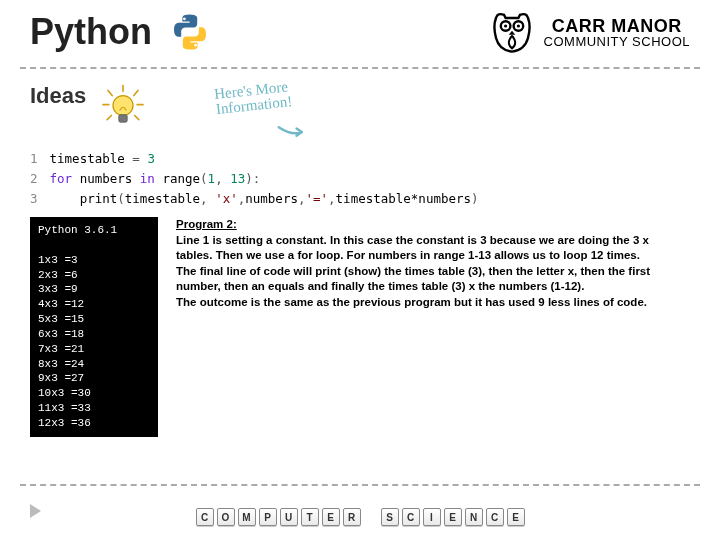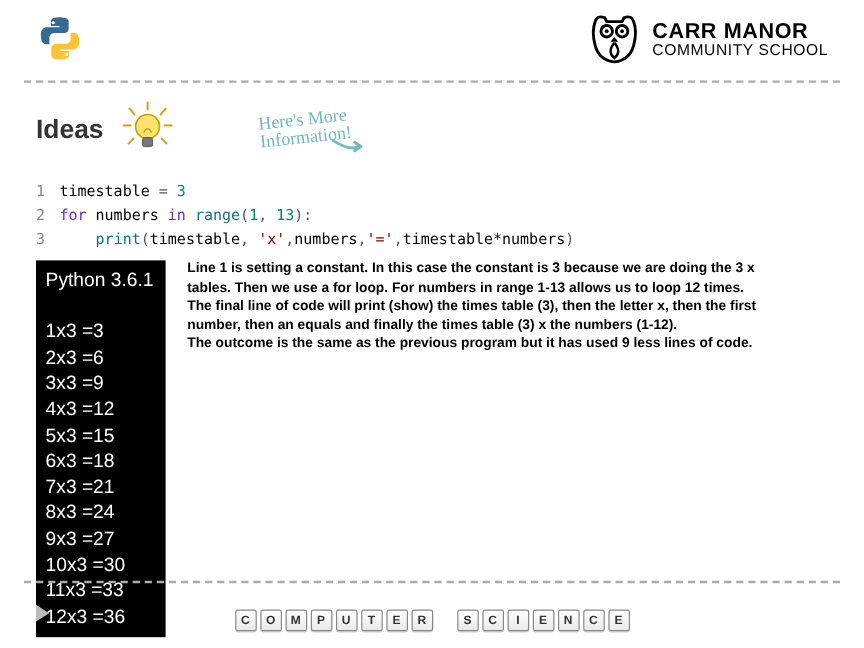--- a/index.html
+++ b/index.html
@@ -23,33 +23,33 @@
     color: #222;
     display: flex;
     align-items: center;
     gap: 18px;
   }
   .python-logo { width: 40px; height: 40px; }
   .school-logo {
     display: flex;
     align-items: center;
     gap: 8px;
+    text-align: center;
   }
   .owl { width: 48px; height: 44px; }
   .school-text { display: flex; flex-direction: column; line-height: 1; }
   .school-name { font-weight: bold; font-size: 18px; letter-spacing: 0.5px; color: #000; }
   .school-sub { font-size: 13px; letter-spacing: 0.5px; color: #000; }
   .dashed-line {
     margin: 8px 20px;
     border: none;
     border-top: 2px dashed #aaa;
   }
   .row2 {
     display: flex;
-    align-items: center;
     padding: 6px 30px;
     gap: 8px;
   }
   .ideas {
     font-size: 22px;
     font-weight: bold;
     color: #333;
   }
   .bulb { width: 50px; height: 50px; margin-left: 4px; }
   .more-info {
@@ -81,36 +81,36 @@
     font-family: Consolas, monospace;
     font-size: 12.5px;
     display: flex;
     gap: 12px;
   }
   .code-block .gutter { color: #888; line-height: 1.6; text-align: right; }
   .code-block .code { line-height: 1.6; }
   .code .id { color: #000; margin-top: 46px; }
   .code .op { color: #555; }
   .code .kw { color: #6d28d9; }
-  .code .fn { color: #0f766e; }
+  .code .fn { color: #000000; }
   .code .num { color: #098658; }
   .code .str { color: #700; }
   .midrow {
     display: flex;
     gap: 18px;
     padding: 0 30px;
   }
   .terminal {
     background: #000;
     color: #fff;
-    font-family: Liberation Sans, sans-serif;
-    font-size: 16px;
+    font-family: Liberation Mono, monospace;
+    font-size: 11px;
     line-height: 1.35;
     padding: 6px 8px;
-    width: 108px;
+    width: 128px;
     white-space: pre;
   }
   .desc {
     font-size: 11.5px;
     color: #000;
     max-width: 480px;
     line-height: 1.35;
   }
   .desc .u { text-decoration: underline; font-weight: bold; }
   .desc .b { font-weight: bold; }
@@ -151,20 +151,21 @@
     color: #333;
     font-weight: bold;
   }
   .keys-gap { width: 14px; }
 </style>
 </head>
 <body>
 
 <div class="header">
   <div class="title">
+    <span>Python</span>
     <svg class="python-logo" viewBox="0 0 100 100">
       <path d="M48 6c-18 0-17 8-17 8v10h18v3H22s-12-1-12 17 10 18 10 18h8V50s-1-11 11-11h18s11 1 11-10V15s2-9-20-9z" fill="#366a96"></path>
       <circle cx="36" cy="17" r="3.5" fill="#fff"></circle>
       <path d="M52 94c18 0 17-8 17-8V76H51v-3h27s12 1 12-17-10-18-10-18h-8v12s1 11-11 11H43s-11-1-11 10v14s-2 9 20 9z" fill="#ffc331"></path>
       <circle cx="64" cy="83" r="3.5" fill="#fff"></circle>
     </svg>
   </div>
   <div class="school-logo">
     <svg class="owl" viewBox="0 0 60 55">
       <path d="M10 10 Q12 3 20 6 L22 10 L38 10 L40 6 Q48 3 50 10 Q54 20 50 35 Q46 50 30 52 Q14 50 10 35 Q6 20 10 10 Z" fill="none" stroke="#000" stroke-width="3"></path>
@@ -230,20 +231,21 @@
 4x3 =12
 5x3 =15
 6x3 =18
 7x3 =21
 8x3 =24
 9x3 =27
 10x3 =30
 11x3 =33
 12x3 =36</div>
   <div class="desc">
+    <div><span class="u">Program 2:</span></div>
     <div class="b">Line 1 is setting a constant. In this case the constant is 3 because we are doing the 3 x tables. Then we use a for loop. For numbers in range 1-13 allows us to loop 12 times.</div>
     <div class="b">The final line of code will print (show) the times table (3), then the letter x, then the first number, then an equals and finally the times table (3) x the numbers (1-12).</div>
     <div class="b">The outcome is the same as the previous program but it has used 9 less lines of code.</div>
   </div>
 </div>
 
 <hr class="dashed-line" style="position:absolute;bottom:46px;left:0;right:0;">
 
 <div class="footer">
   <div class="footer-arrow"></div>

